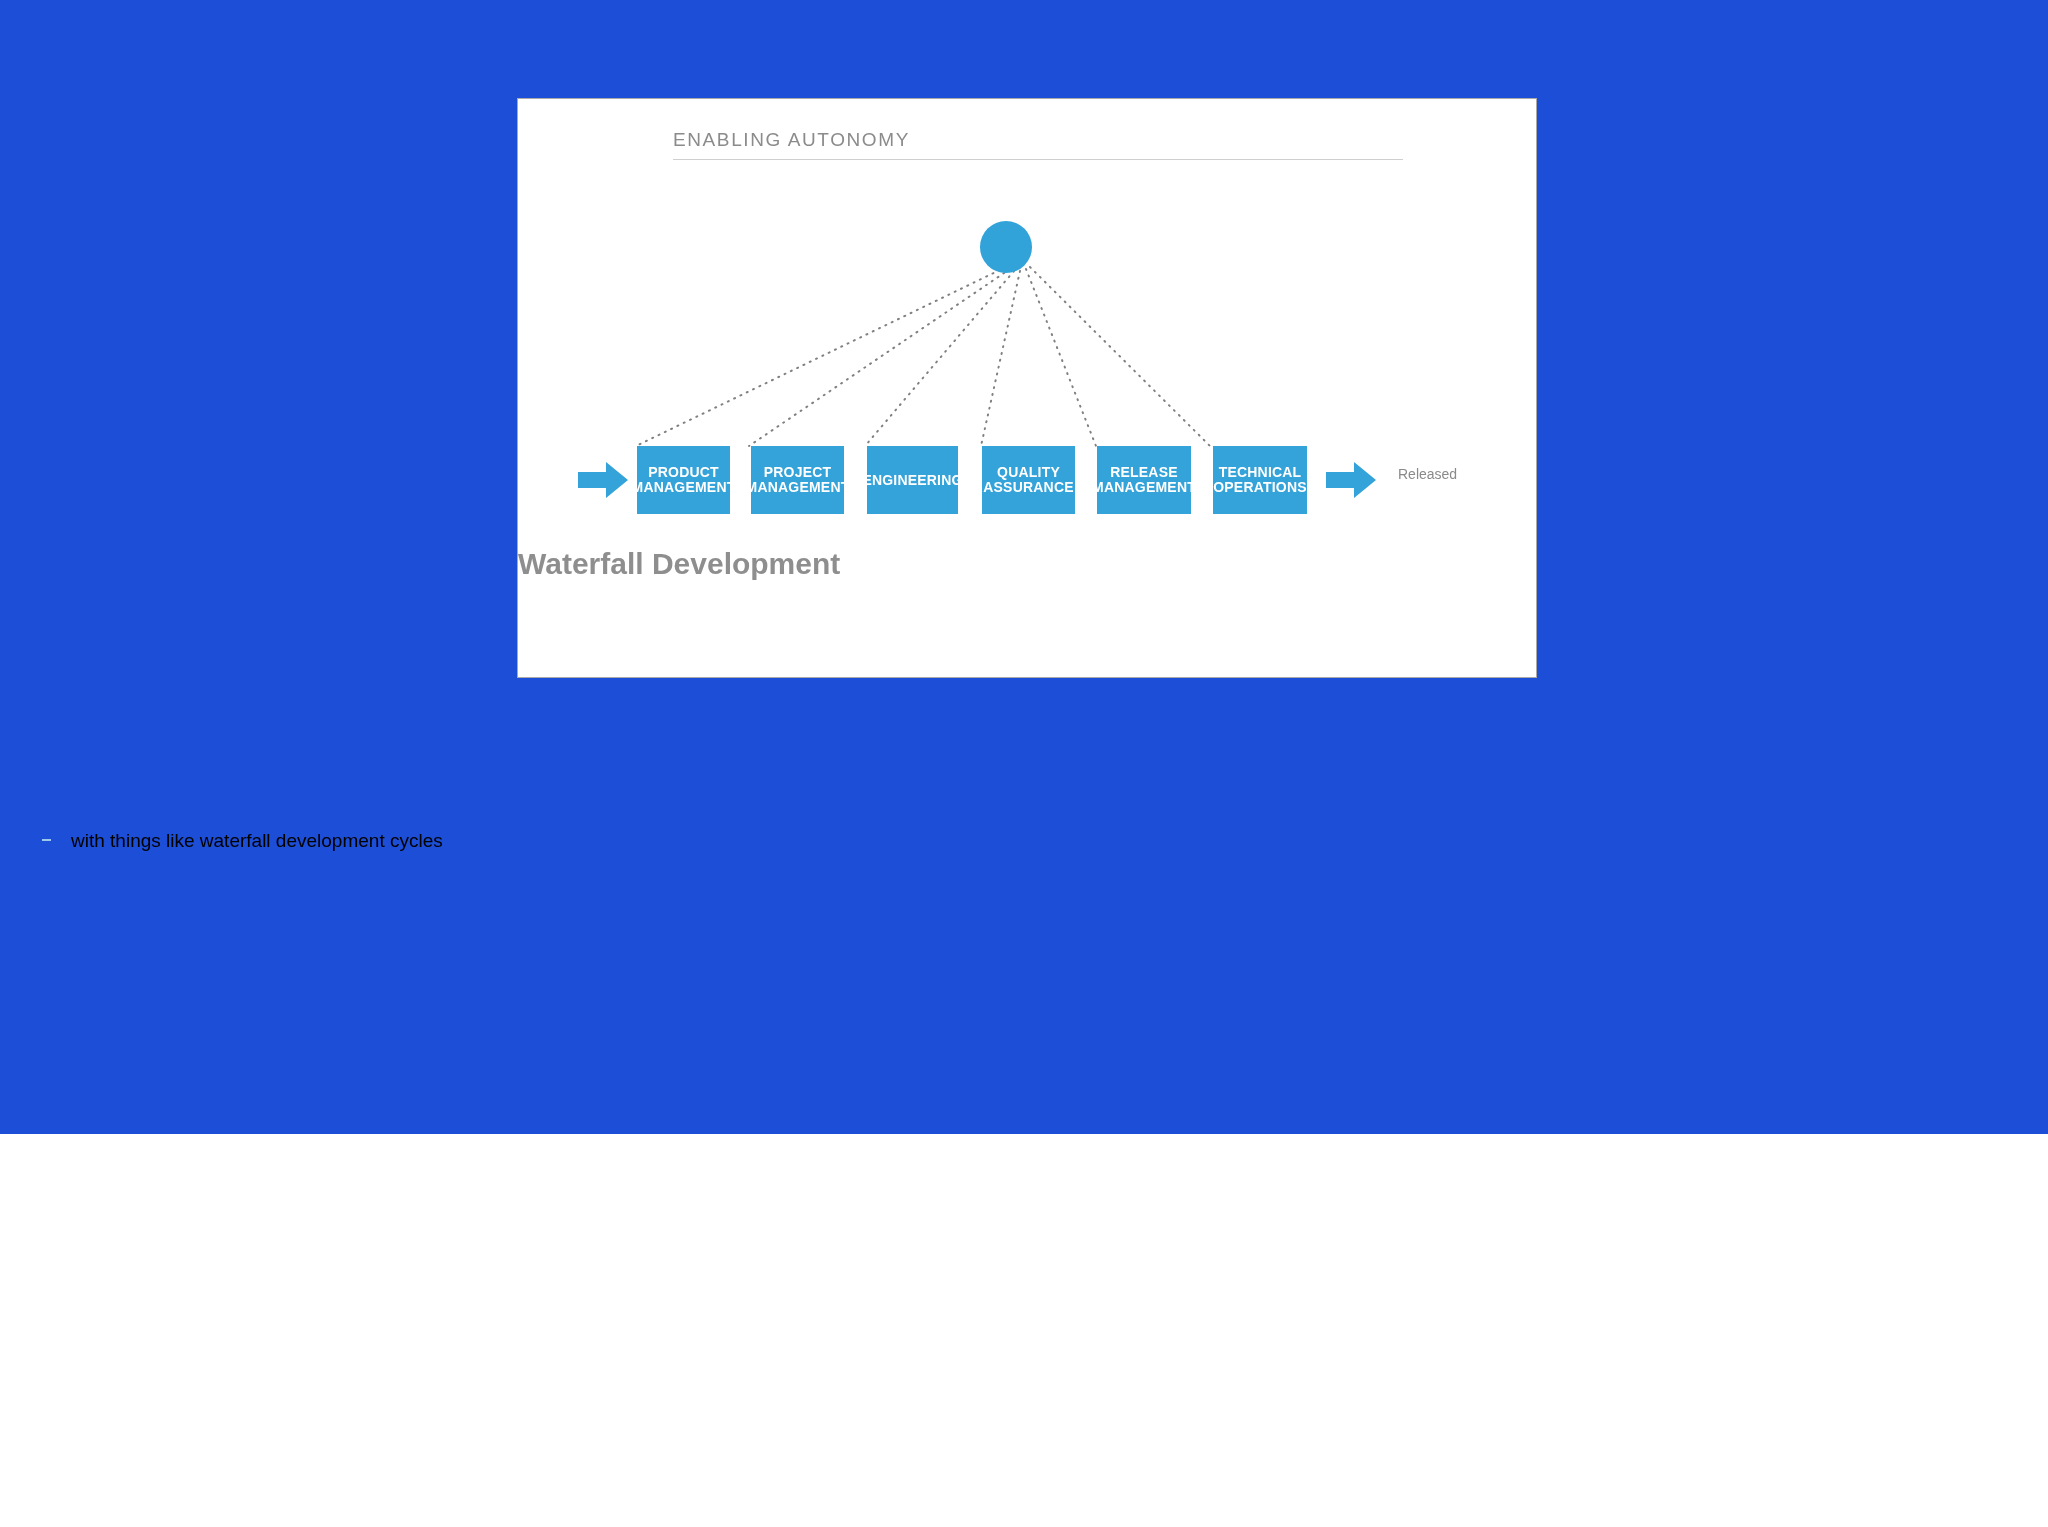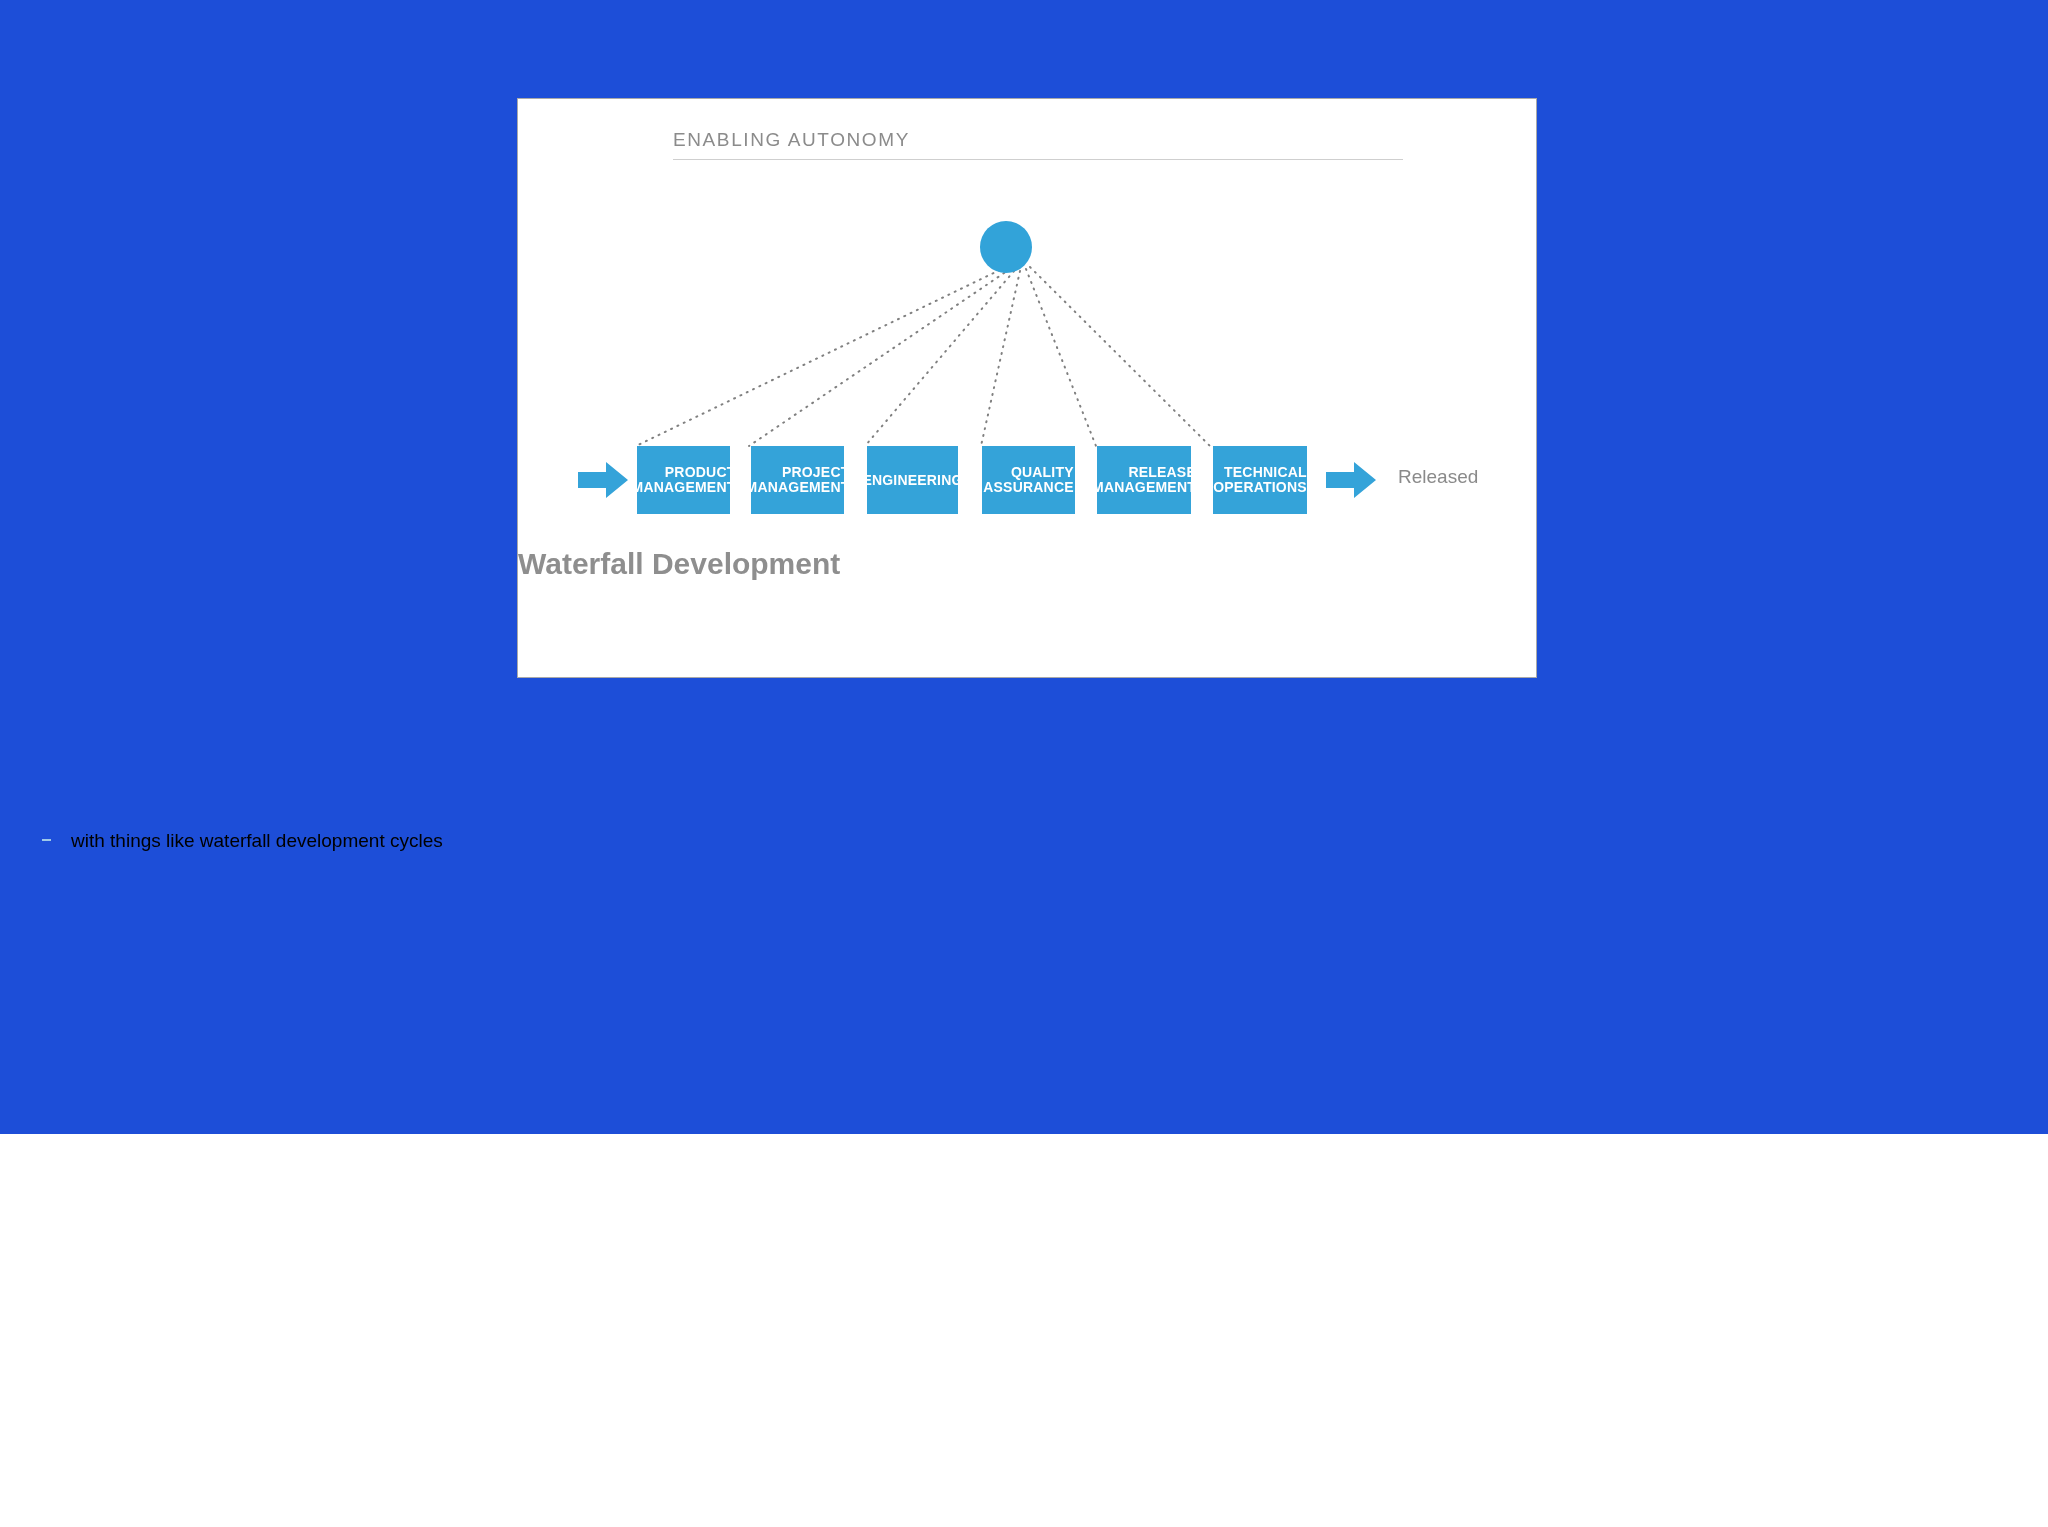--- a/index.html
+++ b/index.html
@@ -84,21 +84,21 @@
 
   .proc-box {
     position: absolute;
     top: 0;
     height: 68px;
     background: #34a3d9;
     color: #ffffff;
     display: flex;
     align-items: center;
     justify-content: center;
-    text-align: right;
+    text-align: center;
     font-family: "Liberation Sans Narrow", "Liberation Sans", sans-serif;
     font-weight: bold;
     font-size: 14px;
     line-height: 15px;
     letter-spacing: 0.2px;
     padding: 0 4px;
   }
   .proc-box .lbl { display: block; }
 
   
@@ -106,21 +106,21 @@
     position: absolute;
     top: 14px;
     width: 50px;
     height: 40px;
   }
   .block-arrow svg { display: block; width: 50px; height: 40px; }
 
   .released-label {
     position: absolute;
     top: 20px;
-    font-size: 19px;
+    font-size: 14px;
     color: #8a8a8a;
     font-family: "Liberation Sans", sans-serif;
     white-space: nowrap;
   }
 
   
   .diagram-caption {
     position: absolute;
     left: 0;
     top: 448px;

